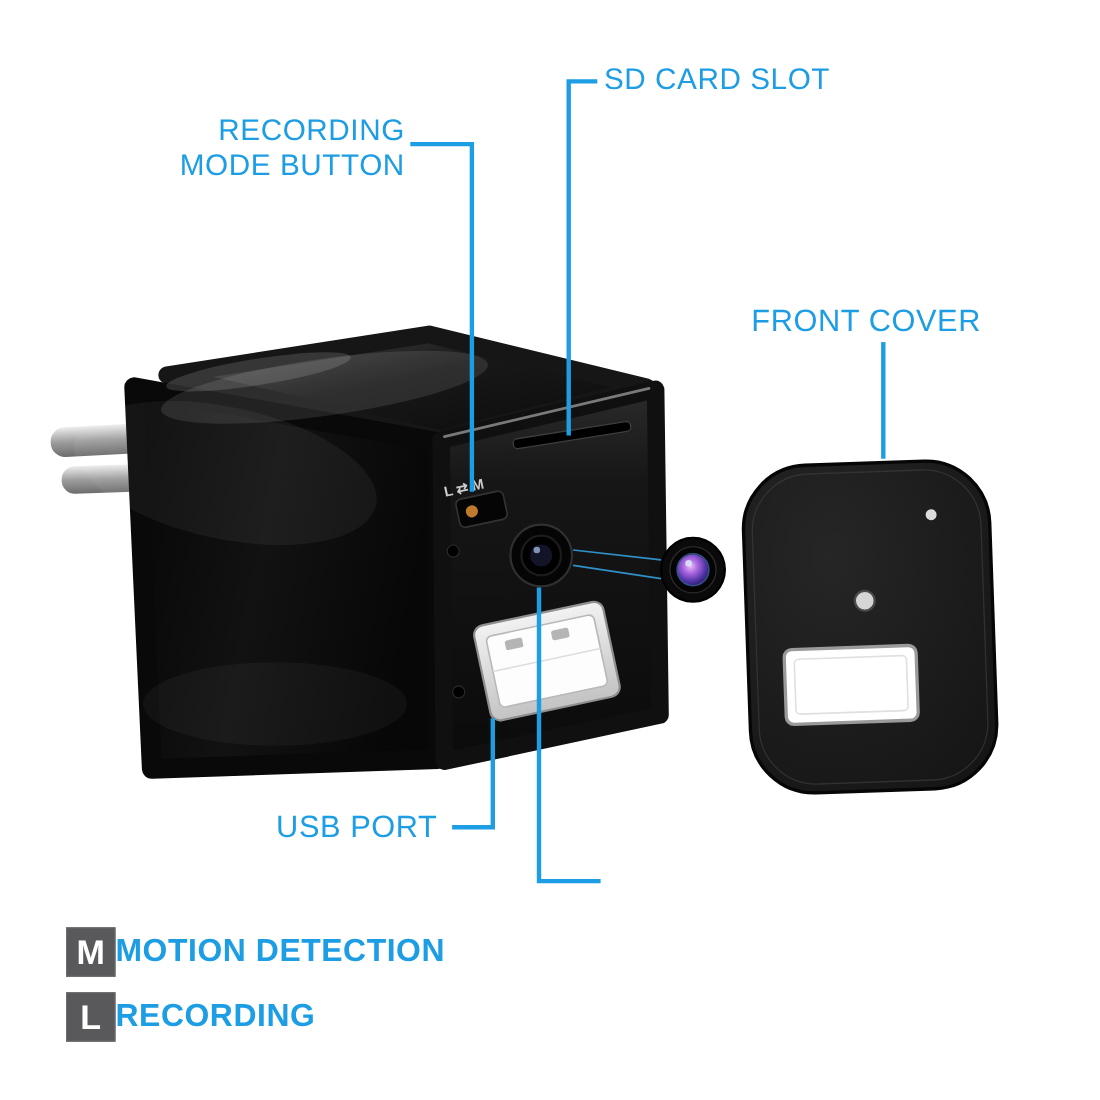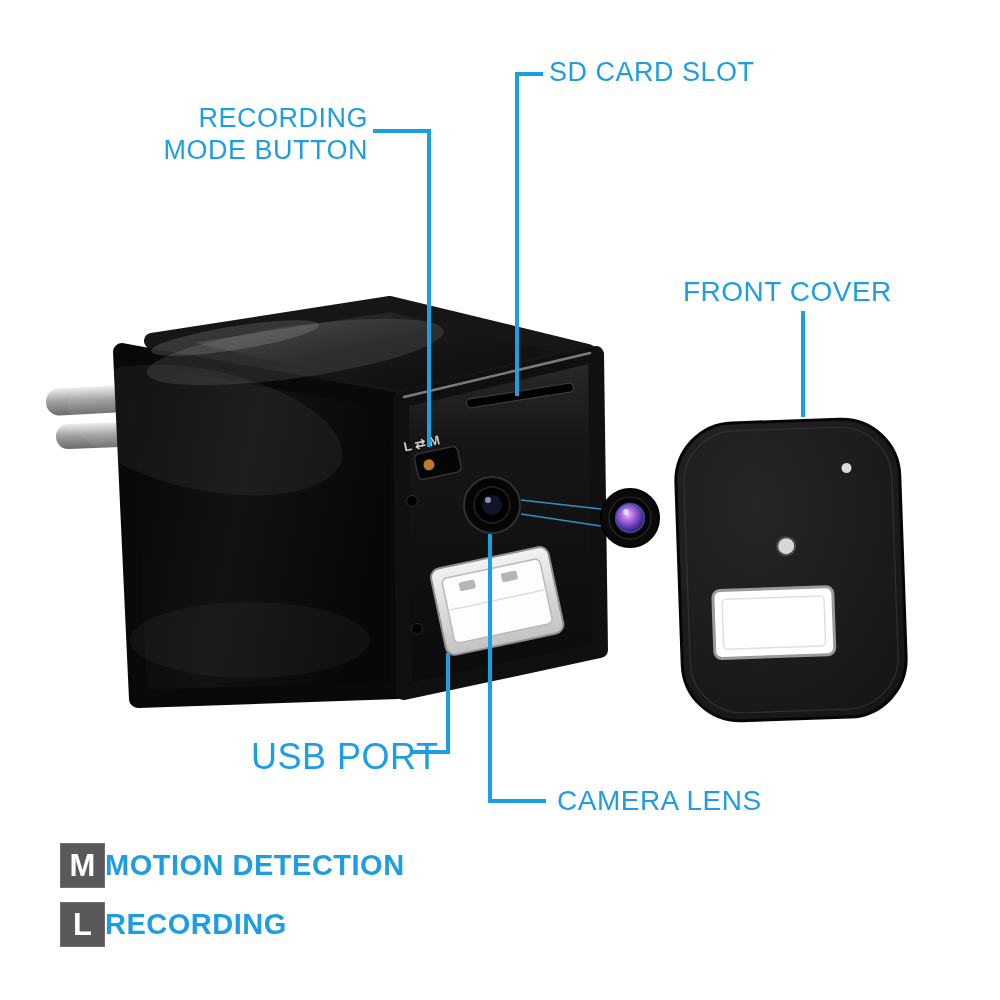--- a/index.html
+++ b/index.html
@@ -173,23 +173,22 @@
 
   <div class="label" style="left:549px;top:57px;">SD CARD SLOT</div>
 
   <div class="label two-line" style="left:108px;top:102px;width:260px;">
     <span>RECORDING</span>
     <span>MODE BUTTON</span>
   </div>
 
   <div class="label" style="left:671px;top:276px;font-size:28px;margin-left:12px;">FRONT COVER</div>
 
-  <div class="label" style="left:251px;top:736px;font-size:36px;">USB PORT</div>
+  <div class="label" style="left:251px;top:736px;font-size:28px;">USB PORT</div>
 
-  <div class="label" style="left:557px;top:785px;font-size:28px;">CAMERA LENS</div>
 
   <div class="legend">
     <div class="legend-row">
       <div class="legend-key">M</div>
       <div class="legend-label">MOTION DETECTION</div>
     </div>
     <div class="legend-row">
       <div class="legend-key">L</div>
       <div class="legend-label">RECORDING</div>
     </div>

